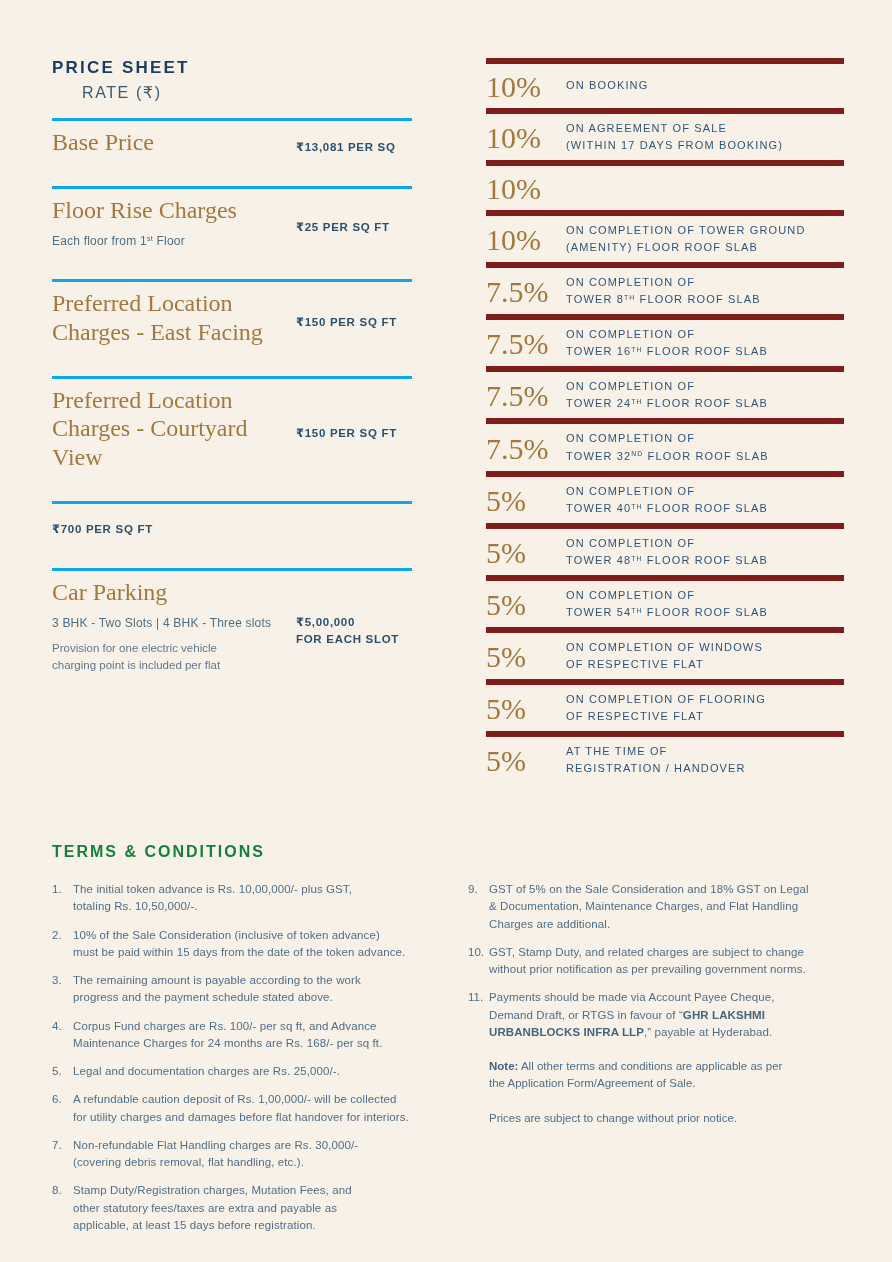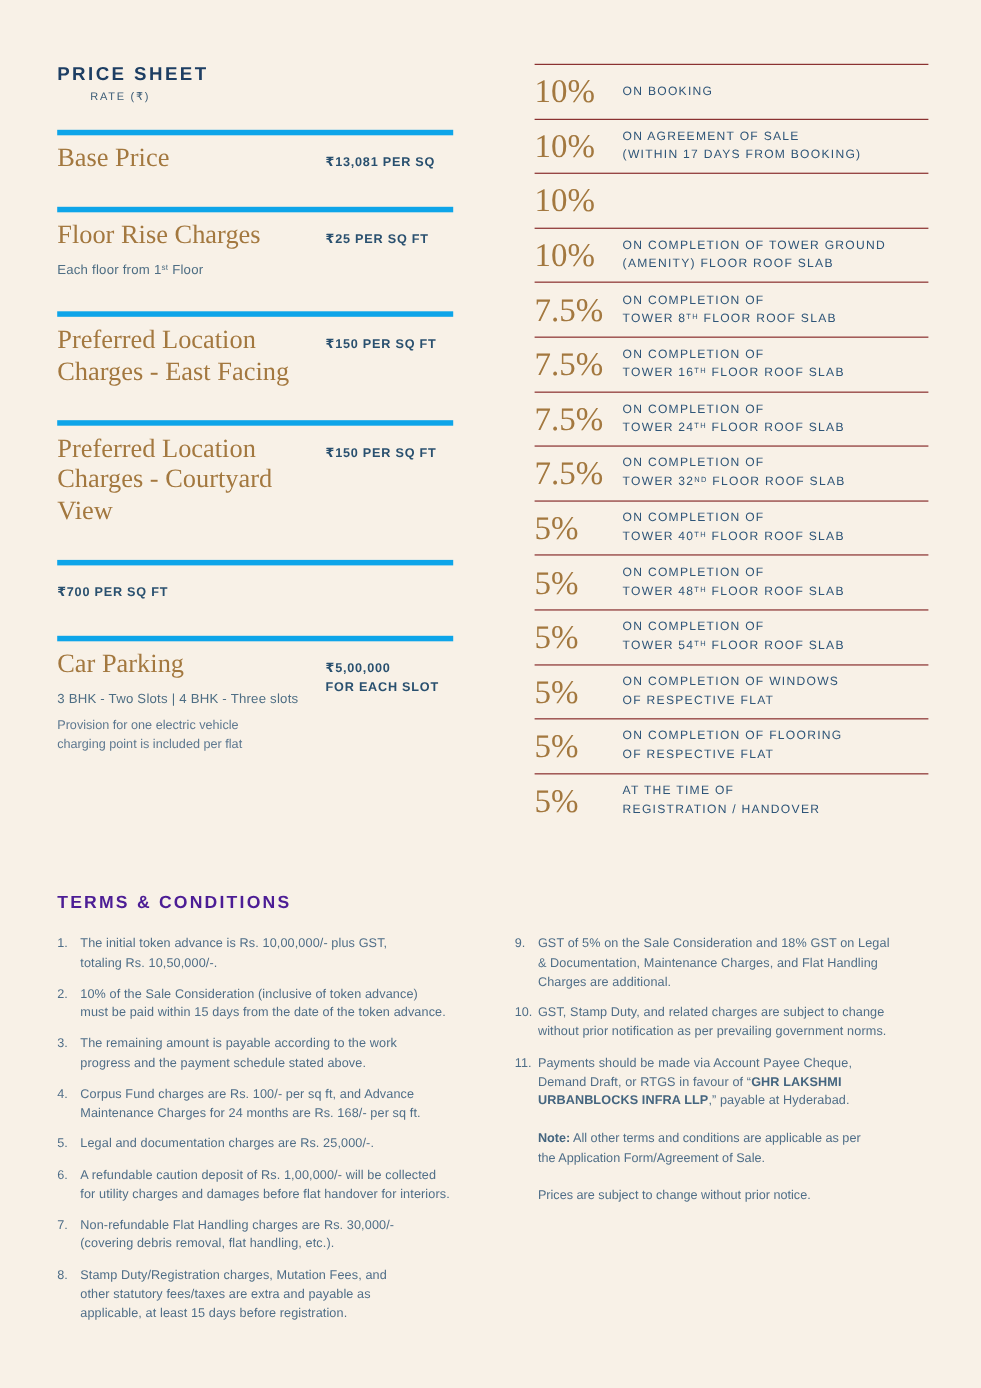--- a/index.html
+++ b/index.html
@@ -13,28 +13,29 @@
   }
   .columns { display:grid; grid-template-columns:360px 358px; column-gap:74px; align-items:start; }
 
   
   .col-header { height:60px; }
   .col-header h1 {
     font-size:17px; font-weight:bold; letter-spacing:2.2px;
     color:#1d3e63;
   }
   .col-header p {
-    font-size:10px; letter-spacing:1.6px; color:#3a5b76; margin-top:5px;padding-left:30px;
+    font-size:16px; letter-spacing:1.6px; color:#3a5b76; margin-top:5px;padding-left:30px;
   }
 
   
   .price-item {
-    border-top:5px solid #0ea5e9;
+    border-top:3px solid #0ea5e9;
     padding:7px 0 30px;
     display:flex;
+    align-items:center;
   }
   .pi-left { width:244px; }
   .pi-title {
     font-family:"Liberation Serif","DejaVu Serif",serif;
     font-weight:500; font-size:24px; line-height:1.18;
     color:#a3783f; white-space:pre-line;
   }
   .pi-note {
     font-size:12px; color:#4e6e84; margin-top:8px;
     letter-spacing:0.2px; white-space:pre-line; line-height:1.4;
@@ -43,41 +44,41 @@
     font-size:11.5px; color:#5d7890; margin-top:9px;
     line-height:1.48; white-space:pre-line;
   }
   .pi-rate {
     flex:1; font-size:11.5px; font-weight:bold; letter-spacing:0.7px;
     color:#29506f; margin-top:10px; line-height:1.5; white-space:pre-line;
   }
 
   
   .pay-row {
-    border-top:1px solid #7f1d1d;
+    border-top:6px solid #7f1d1d;
     min-height:49.6px;
     display:flex; align-items:center;
     padding:6px 0;
   }
   .pr-pct {
     width:80px; flex:none;
     font-family:"Liberation Serif","DejaVu Serif",serif;
     font-size:30px; line-height:1; color:#a3783f; padding-top:2px;
   }
   .pr-label {
     flex:1; font-size:11px; letter-spacing:1.15px; color:#2e5578;
     line-height:1.55; white-space:pre-line; font-weight:500;
   }
   sup { font-size:0.62em; vertical-align:baseline; position:relative; top:-0.45em; }
 
   
   .terms { margin-top:60px; }
   .terms h2 {
     font-size:16px; font-weight:bold; letter-spacing:2px;
-    color:#4c1d95; margin-bottom:20px;
+    color:#15803d; margin-bottom:20px;
   }
   .terms-cols { display:grid; grid-template-columns:392px 1fr; column-gap:24px; align-items:start; }
   .t-item {
     display:flex; margin-bottom:11px;
     font-size:11.5px; line-height:1.5; color:#4f6e88;
   }
   .t-num { width:21px; flex:none; }
   .t-text { flex:1; white-space:pre-line; letter-spacing:0.1px; }
   .t-text strong, .t-foot strong { font-weight:bold; color:#44657f; }
   .t-foot {

